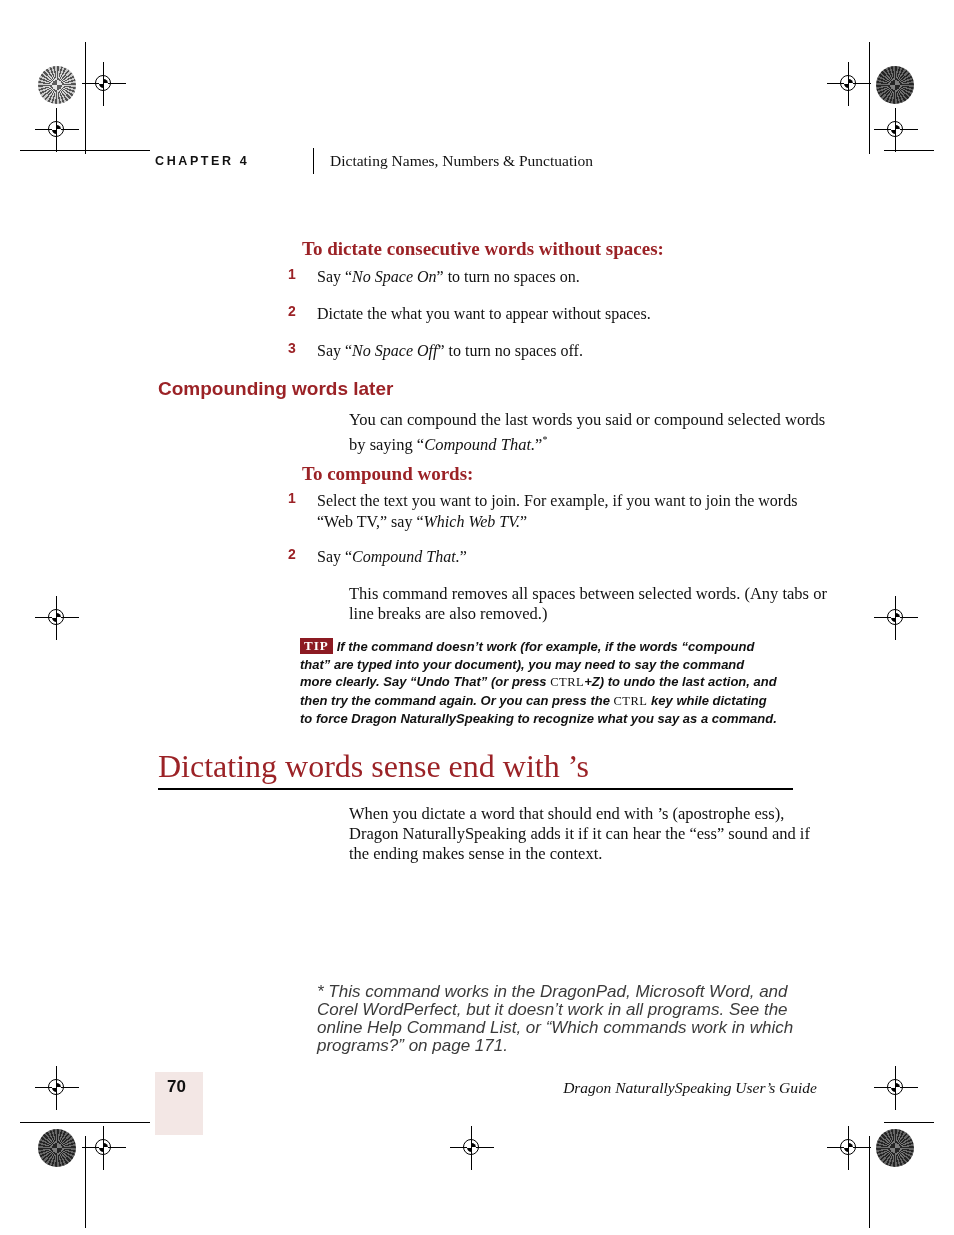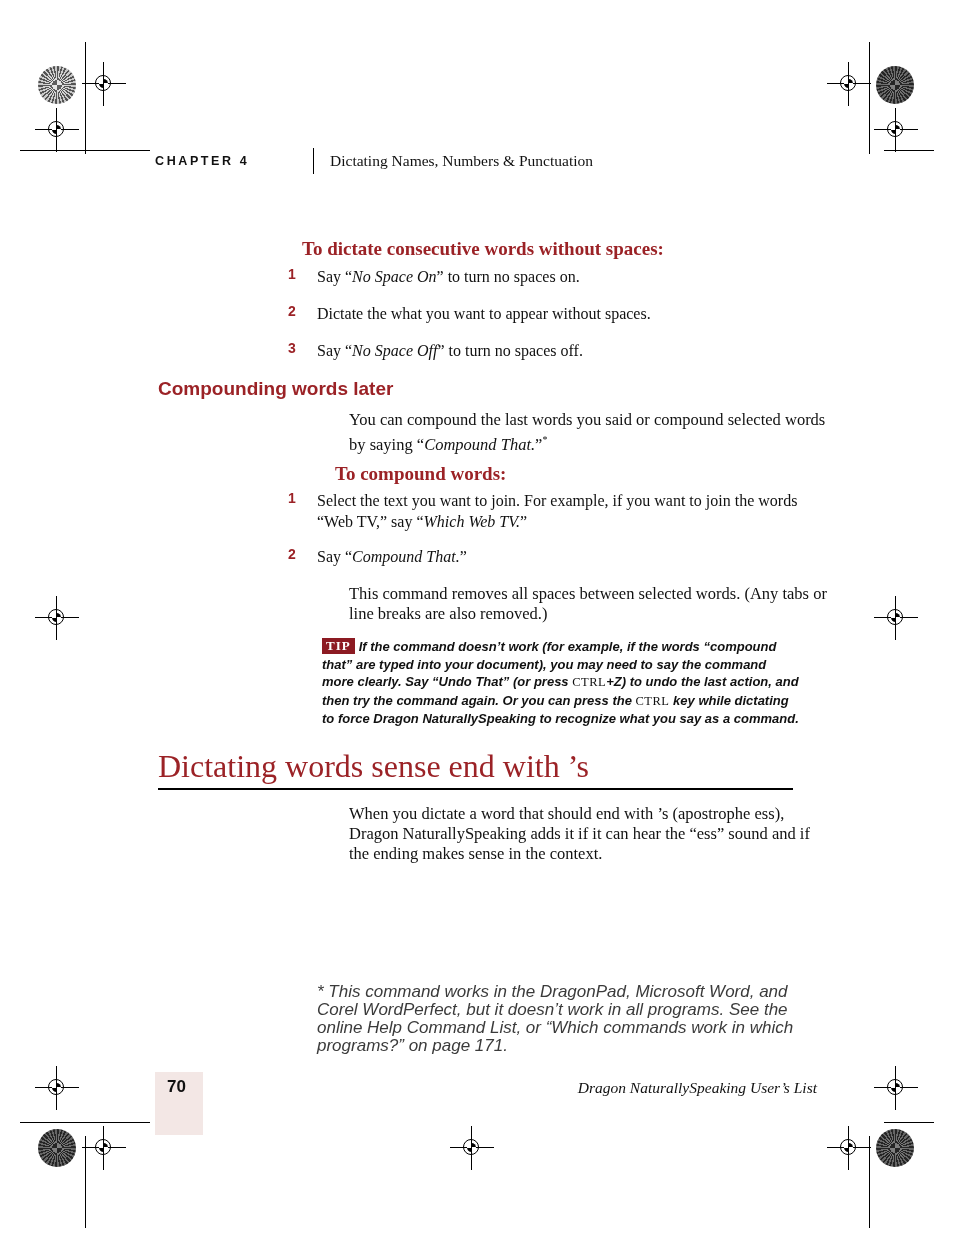--- a/index.html
+++ b/index.html
@@ -151,21 +151,21 @@
     color: #111111;
     margin-left: 32px;
   }
 
   em.cmd { font-style: italic; }
   sup.fn { font-size: 10px; vertical-align: super; }
 
   
   .tip {
     position: absolute;
-    left: 322px;
+    left: 300px;
     width: 478px;
     font-family: "Liberation Sans", sans-serif;
     font-weight: bold;
     font-style: italic;
     font-size: 13px;
     line-height: 17.5px;
     color: #111111;
   }
   .tip-badge {
     display: inline-block;
@@ -339,21 +339,21 @@
     </div>
     <div class="step" style="top:340px;">
       <span class="step-num">3</span>
       <div class="step-text">Say “<em class="cmd">No Space Off</em>” to turn no spaces off.</div>
     </div>
 
     <div class="section-head" style="top:378px;">Compounding words later</div>
 
     <div class="para" style="top:410px;">You can compound the last words you said or compound selected words by saying “<em class="cmd">Compound That.</em>”<sup class="fn">*</sup></div>
 
-    <div class="sub-head" style="top:463px;margin-left:33px;">To compound words:</div>
+    <div class="sub-head" style="top:463px;">To compound words:</div>
 
     <div class="step" style="top:490px;">
       <span class="step-num">1</span>
       <div class="step-text">Select the text you want to join. For example, if you want to join the words “Web TV,” say “<em class="cmd">Which Web TV.</em>”</div>
     </div>
     <div class="step" style="top:546px;">
       <span class="step-num">2</span>
       <div class="step-text">Say “<em class="cmd">Compound That.</em>”</div>
     </div>
 
@@ -366,14 +366,14 @@
     <div class="big-head" style="top:748px;">Dictating words sense end with ’s</div>
     <div class="big-head-rule" style="top:788px;"></div>
 
     <div class="para" style="top:804px;">When you dictate a word that should end with ’s (apostrophe ess), Dragon NaturallySpeaking adds it if it can hear the “ess” sound and if the ending makes sense in the context.</div>
 
     <div class="footnote" style="top:983px;">* This command works in the DragonPad, Microsoft Word, and Corel WordPerfect, but it doesn’t work in all programs. See the online Help Command List, or “Which commands work in which programs?” on page 171.</div>
   </div>
 
   <div class="page-num-block"></div>
   <div class="page-num">70</div>
-  <div class="footer-title">Dragon NaturallySpeaking User’s List</div>
+  <div class="footer-title">Dragon NaturallySpeaking User’s Guide</div>
 </div>
 
 </body></html>

